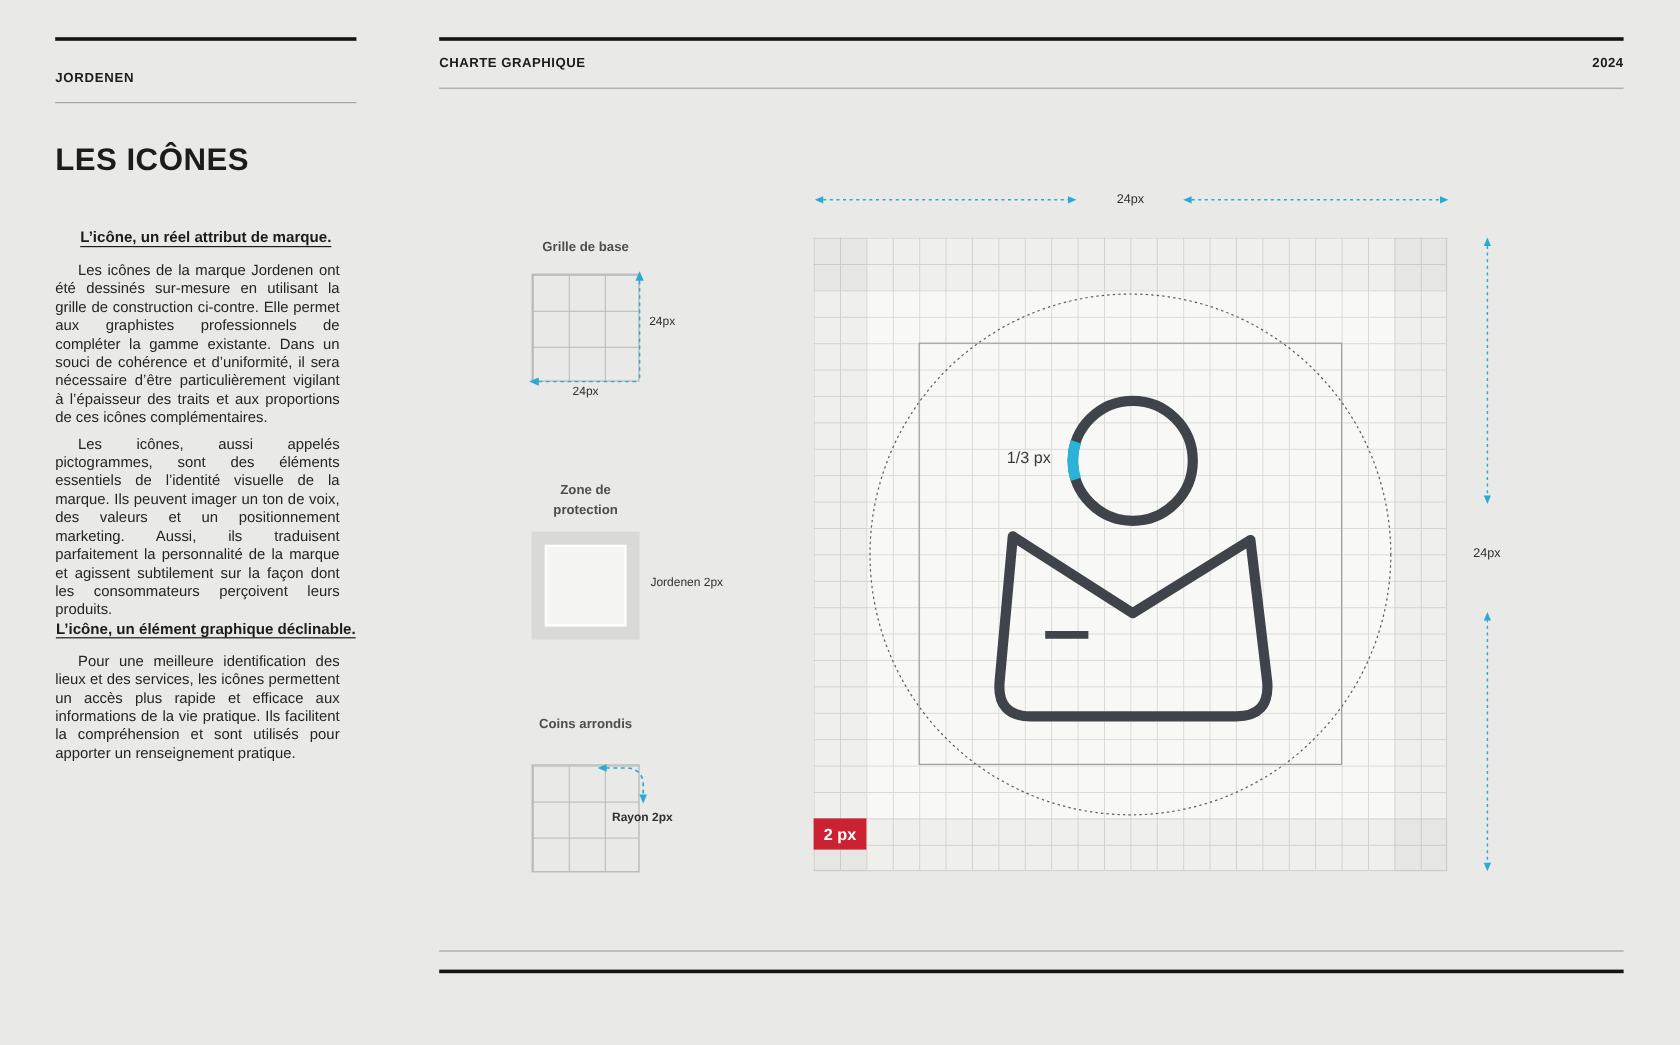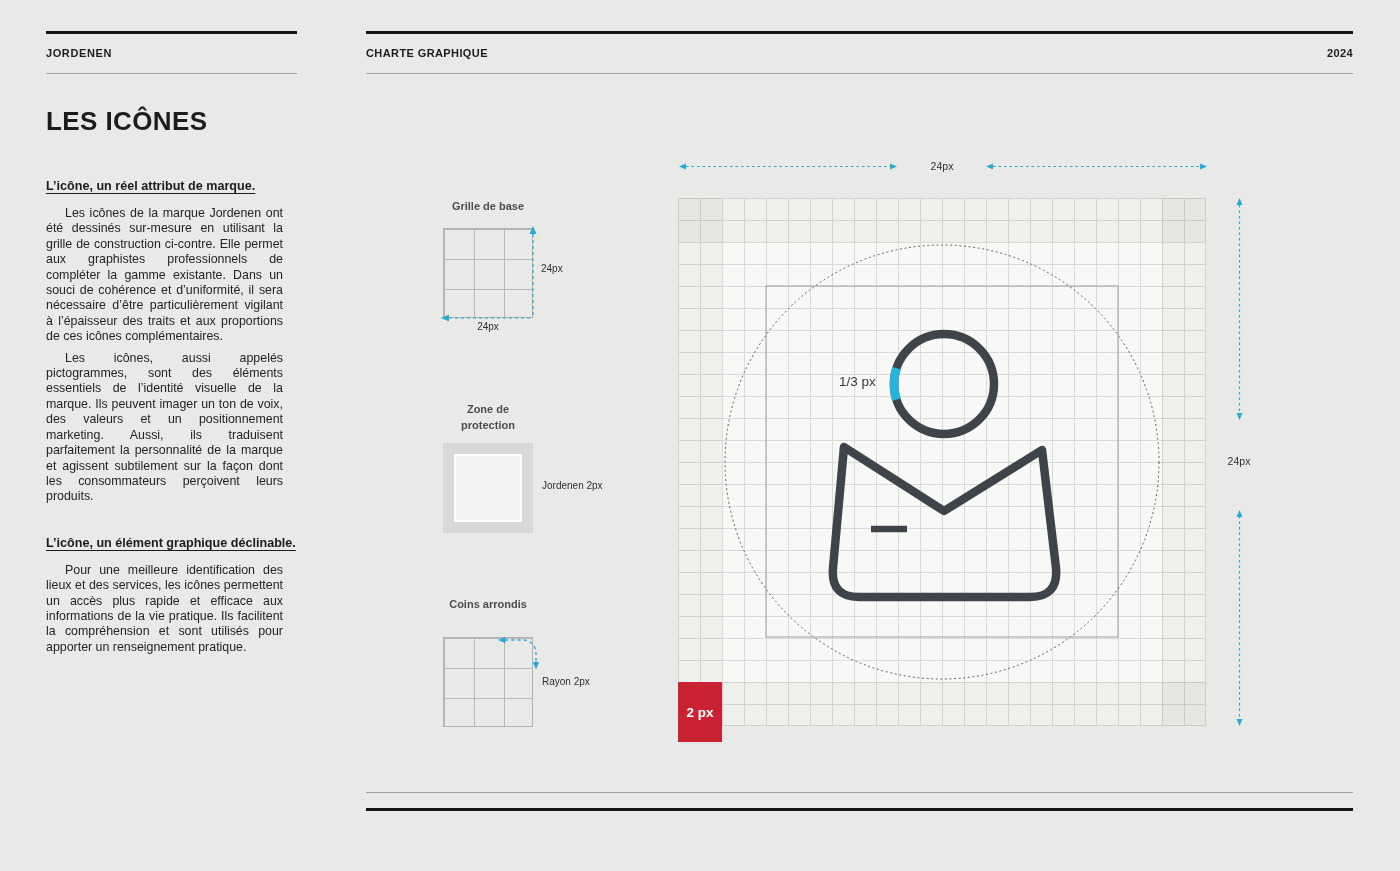--- a/index.html
+++ b/index.html
@@ -8,29 +8,30 @@
     position:relative; width:1400px; height:871px;
     background:#e9e9e7; overflow:hidden;
     font-family:"Liberation Sans", sans-serif;
     color:#1c1c1c;
   }
   .rule-thick { height:3px; background:#141414; }
   .rule-thin  { height:1px; background:#a3a3a2; }
 
   
   .sidebar { position:absolute; left:46px; top:31px; width:251px; }
-  .brand { margin-top:13px; font-size:11px; font-weight:bold; letter-spacing:.6px; }
+  .brand { margin-top:25px; font-size:11px; font-weight:bold; letter-spacing:.6px; }
   .sidebar .rule-thin { margin-top:14px; }
   .page-title { margin-top:32px; font-size:26px; font-weight:800; letter-spacing:.4px; }
   .sec-head {
     font-size:12.6px; font-weight:bold; text-decoration:underline;
     text-underline-offset:3px;
+    text-align:center;
   }
   .sec-head.first { margin-top:42px; }
-  .sec-head.second { margin-top:31px; }
+  .sec-head.second { }
   .para {
     margin-top:13px; width:237px;
     font-size:12.4px; line-height:15.4px;
     text-align:justify; text-indent:19px;
     hyphens:manual; color:#242424;
   }
   .para + .para { margin-top:6px; }
 
   
   .main-head { position:absolute; left:366px; top:31px; width:987px; }
@@ -76,21 +77,21 @@
   .sh-top    { left:0; top:0;    width:528px; height:44px; }
   .sh-bottom { left:0; top:484px;width:528px; height:44px; }
   .sh-left   { left:0; top:0;    width:44px;  height:528px; }
   .sh-right  { left:484px; top:0;width:44px;  height:528px; }
   .icon-svg { position:absolute; left:0; top:0; }
   .stroke-note {
     position:absolute; left:161px; top:176px;
     font-size:13.5px; color:#3a3a3a;
   }
   .px-badge {
-    position:absolute; left:0; top:484px; width:44px; height:60px;
+    position:absolute; left:0; top:484px; width:44px; height:26px;
     background:#cb2233; color:#ffffff;
     display:flex; align-items:center; justify-content:center;
     font-size:13.5px; font-weight:600;
   }
   .dim-24-top   { position:absolute; left:897px; top:160px; width:90px; text-align:center; font-size:10.5px; color:#2f2f2f; }
   .dim-24-right { position:absolute; left:1219px; top:455px; width:40px; text-align:center; font-size:10.5px; color:#2f2f2f; }
 </style>
 </head>
 <body>
 
@@ -148,21 +149,21 @@
     <span>Coins arrondis</span>
   </div>
   <div class="mini-grid" style="left:443px; top:637px;"></div>
   <svg class="overlay" style="left:495px; top:629px;" width="60" height="46">
     <path d="M10 11 L28 11 A 13 13 0 0 1 41 24 L41 33" fill="none" stroke="#2aa9d2" stroke-width="1.4" stroke-dasharray="3.2 3"></path>
     <g fill="#2aa9d2" stroke="none">
       <path d="M3 11 L10.5 7.8 L10.5 14.2 Z"></path>
       <path d="M41 40.5 L37.8 33 L44.2 33 Z"></path>
     </g>
   </svg>
-  <div class="dim-label" style="left:542px; top:676px;">Rayon 2px</div>
+  <div class="dim-label" style="left:510px; top:676px;font-weight:bold;">Rayon 2px</div>
 
   <div class="big-grid">
     <div class="shade sh-top"></div>
     <div class="shade sh-bottom"></div>
     <div class="shade sh-left"></div>
     <div class="shade sh-right"></div>
 
     <svg class="icon-svg" width="528" height="528" viewBox="0 0 528 528">
 
       <circle cx="264" cy="264" r="217" fill="none" stroke="#5c5c5a" stroke-width="1" stroke-dasharray="2 2.6"></circle>

